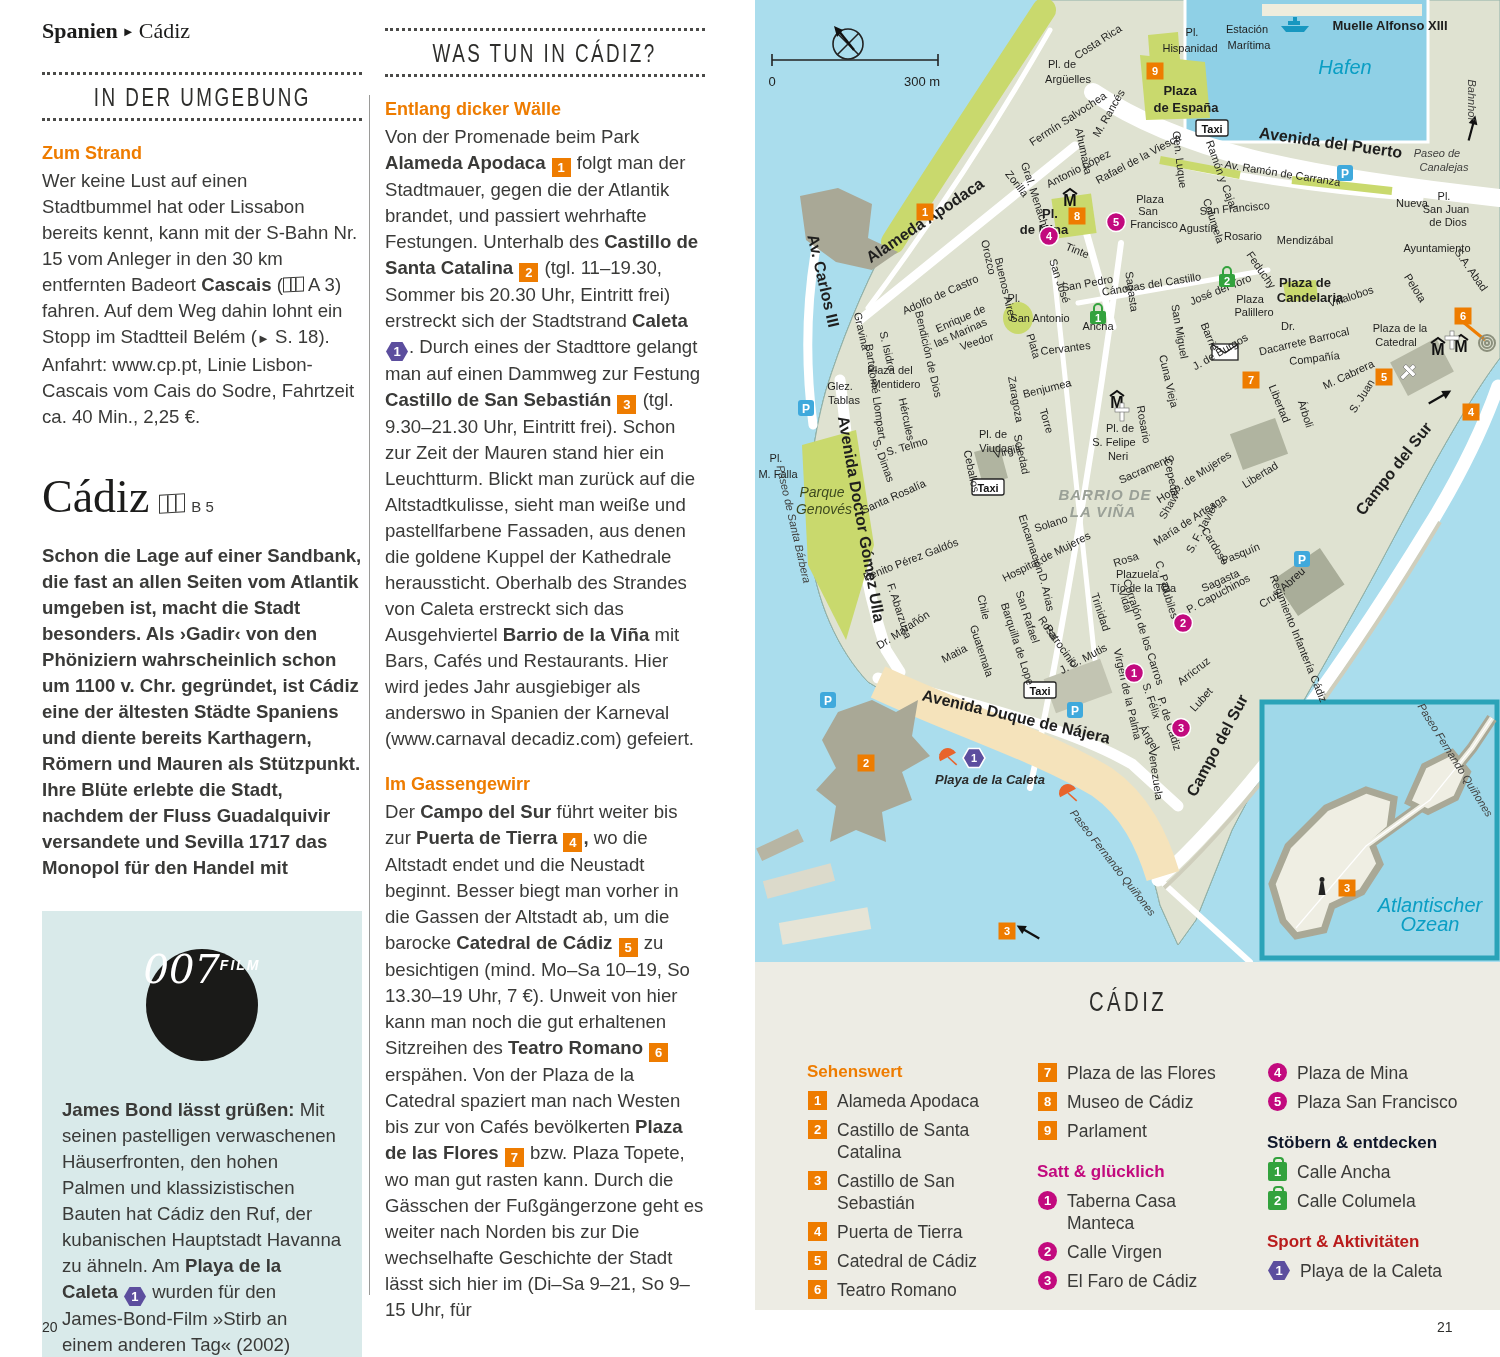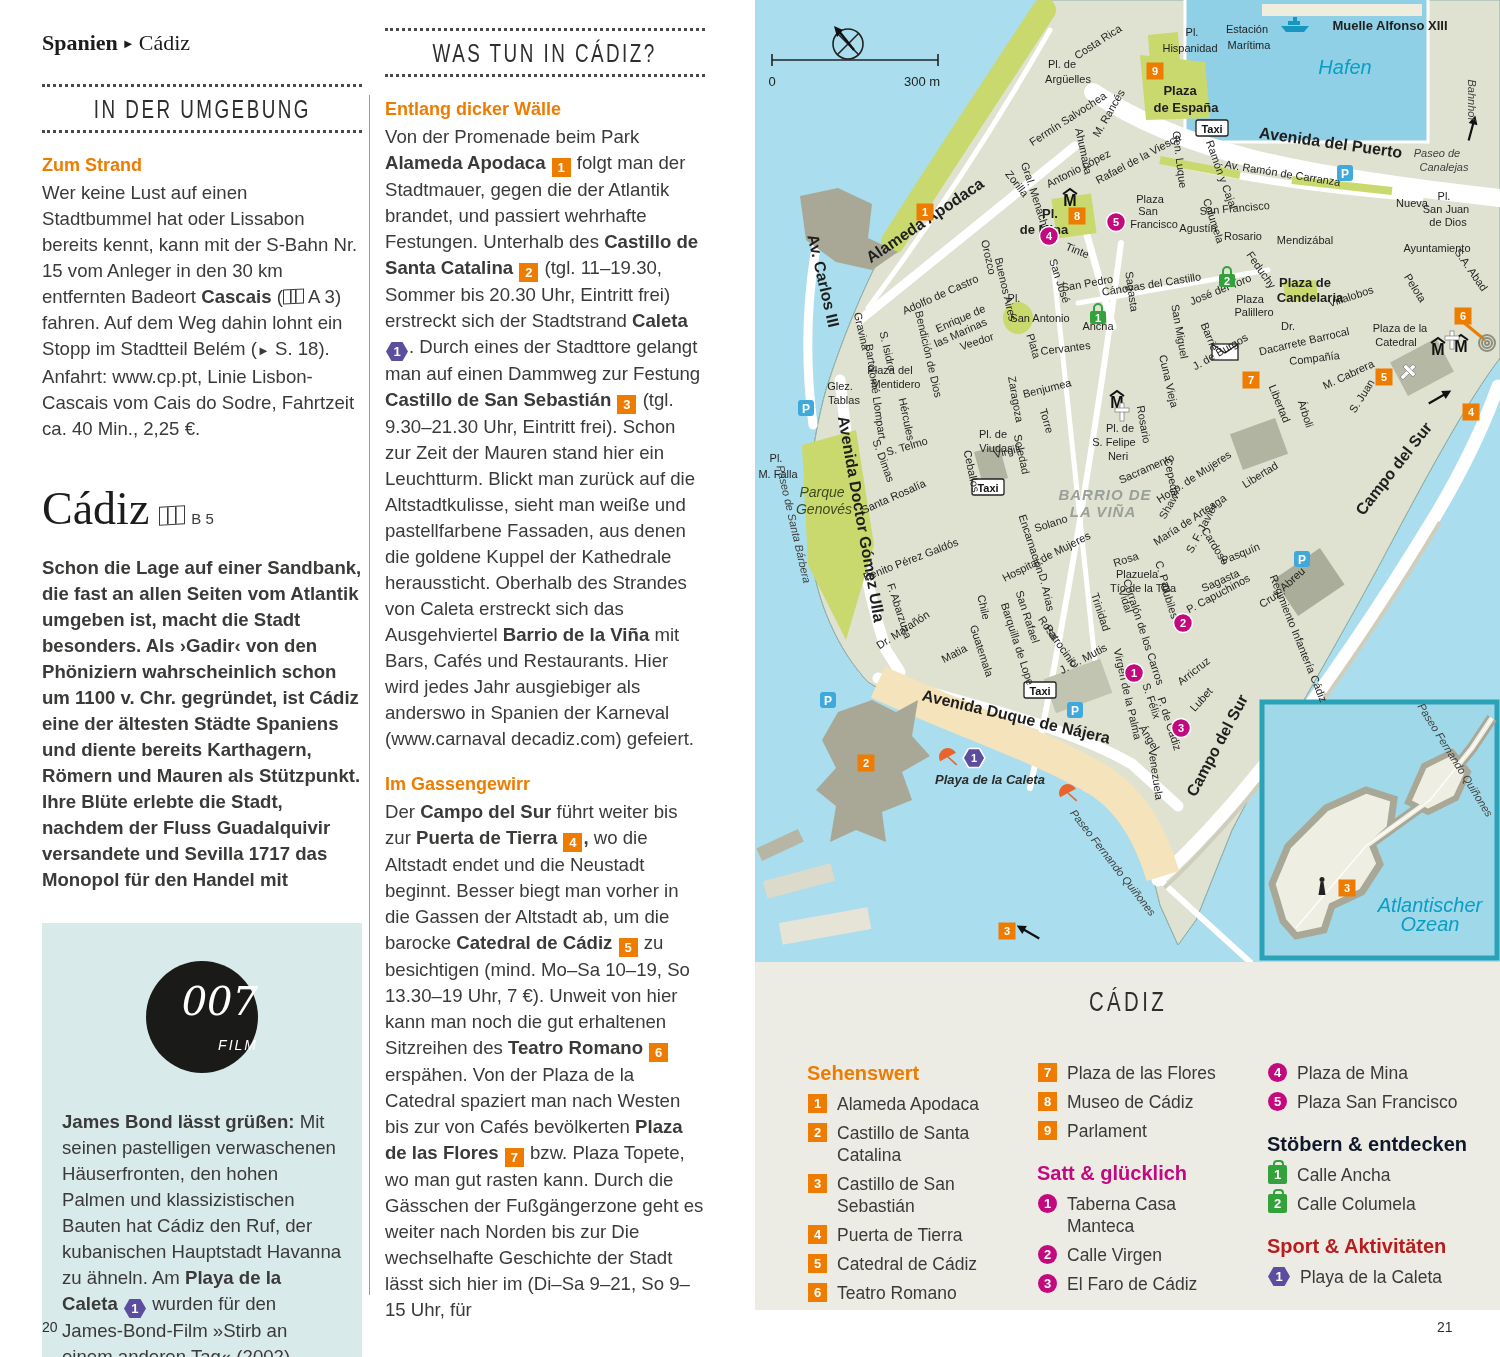--- a/index.html
+++ b/index.html
@@ -4,21 +4,21 @@
 <style>
   html,body{margin:0;padding:0;background:#ffffff;}
   #page{position:relative;width:1500px;height:1357px;background:#fff;overflow:hidden;
         font-family:"Liberation Sans",sans-serif;color:#3a3a38;}
   b{font-weight:700;}
   
   .col{position:absolute;top:0;}
   #col-left{left:42px;width:320px;}
   #col-mid{left:385px;width:320px;}
   #col-divider{position:absolute;left:369px;top:95px;height:1200px;border-left:1px solid #9a9a98;}
-  .breadcrumb{margin-top:30px;font-family:"Liberation Serif",serif;font-size:22px;color:#1c1c1b;}
+  .breadcrumb{margin-top:18px;font-family:"Liberation Serif",serif;font-size:22px;color:#1c1c1b;}
   .breadcrumb .bc-bold{font-weight:bold;}
   .breadcrumb .bc-sep{font-size:13px;vertical-align:2px;padding:0 4px;}
   .rule-header{border-top:3px dotted #4a4a48;border-bottom:3px dotted #4a4a48;
       padding:9px 0 7px 0;text-align:center;margin-top:28px;}
   .rule-header .rh-text{display:inline-block;transform:scale(.82,1.12);font-size:23px;
       letter-spacing:3px;font-weight:500;color:#2e2e2c;white-space:nowrap;}
   .subhead{color:#ee7c00;font-weight:bold;font-size:18px;margin:22px 0 4px 0;}
   .body-text{font-size:18.6px;line-height:26px;text-align:left;}
   .body-text.bold{font-weight:700;}
   .serif-head{font-family:"Liberation Serif",serif;font-size:46px;color:#1c1c1b;margin:40px 0 20px 0;}
@@ -36,30 +36,30 @@
      margin:0 1px;line-height:1;}
   .inline-badge.sight{background:#ee7c00;}
   .inline-badge.food{background:#c20a7e;border-radius:50%;}
   .inline-badge.sport{background:#5c4e9e;clip-path:polygon(25% 0,75% 0,100% 50%,75% 100%,25% 100%,0 50%);width:22px;}
   .inline-badge.shop{background:#33a23d;border-radius:2px;position:relative;margin-top:4px;}
   .inline-badge.shop::before{content:'';position:absolute;top:-5px;left:4.5px;width:7px;height:6px;
      border:2px solid #33a23d;border-bottom:none;border-radius:4px 4px 0 0;}
   
   #film-box{margin-top:30px;background:#d9eaea;padding:38px 20px 30px 20px;}
   #film-badge{width:112px;height:112px;border-radius:50%;background:#1a1a18;margin:0 auto 36px auto;
-     display:flex;flex-direction:column;align-items:flex-end;justify-content:center;color:#fff;}
+     display:flex;flex-direction:row;align-items:flex-start;justify-content:center;color:#fff;}
   #film-badge .fb-num{font-family:"DejaVu Serif","Liberation Serif",serif;font-style:italic;font-size:40px;line-height:1;}
-  #film-badge .fb-word{font-size:14px;font-weight:normal;letter-spacing:2px;font-style:italic;margin-top:16px;}
+  #film-badge .fb-word{font-size:14px;font-weight:bold;letter-spacing:2px;font-style:italic;margin-top:8px;}
   
   #legend{position:absolute;left:755px;top:962px;width:745px;height:348px;background:#edece4;}
   #legend-title{text-align:center;margin-top:26px;}
   #legend-title span{display:inline-block;transform:scale(.85,1.15);font-size:24px;letter-spacing:4px;color:#2e2e2c;}
   #legend-cols{position:absolute;left:52px;top:100px;display:flex;}
   .legend-col{width:230px;}
-  .legend-header{font-weight:bold;font-size:20px;margin:0 0 8px 0;}
+  .legend-header{font-weight:bold;font-size:17px;margin:0 0 8px 0;}
   .legend-header.orange{color:#ee7c00;}
   .legend-header.magenta{color:#c20a7e;}
   .legend-header.green{color:#0f172a;}
   .legend-header.purple{color:#b91c1c;}
   .legend-item{display:flex;gap:9px;margin-bottom:7px;font-size:17.5px;line-height:22px;}
   .legend-item .inline-badge{flex:0 0 auto;margin-top:1px;}
   .legend-label{max-width:180px;}
   .legend-block{margin-bottom:20px;}
   
   #map{position:absolute;left:755px;top:0;width:745px;height:962px;}

